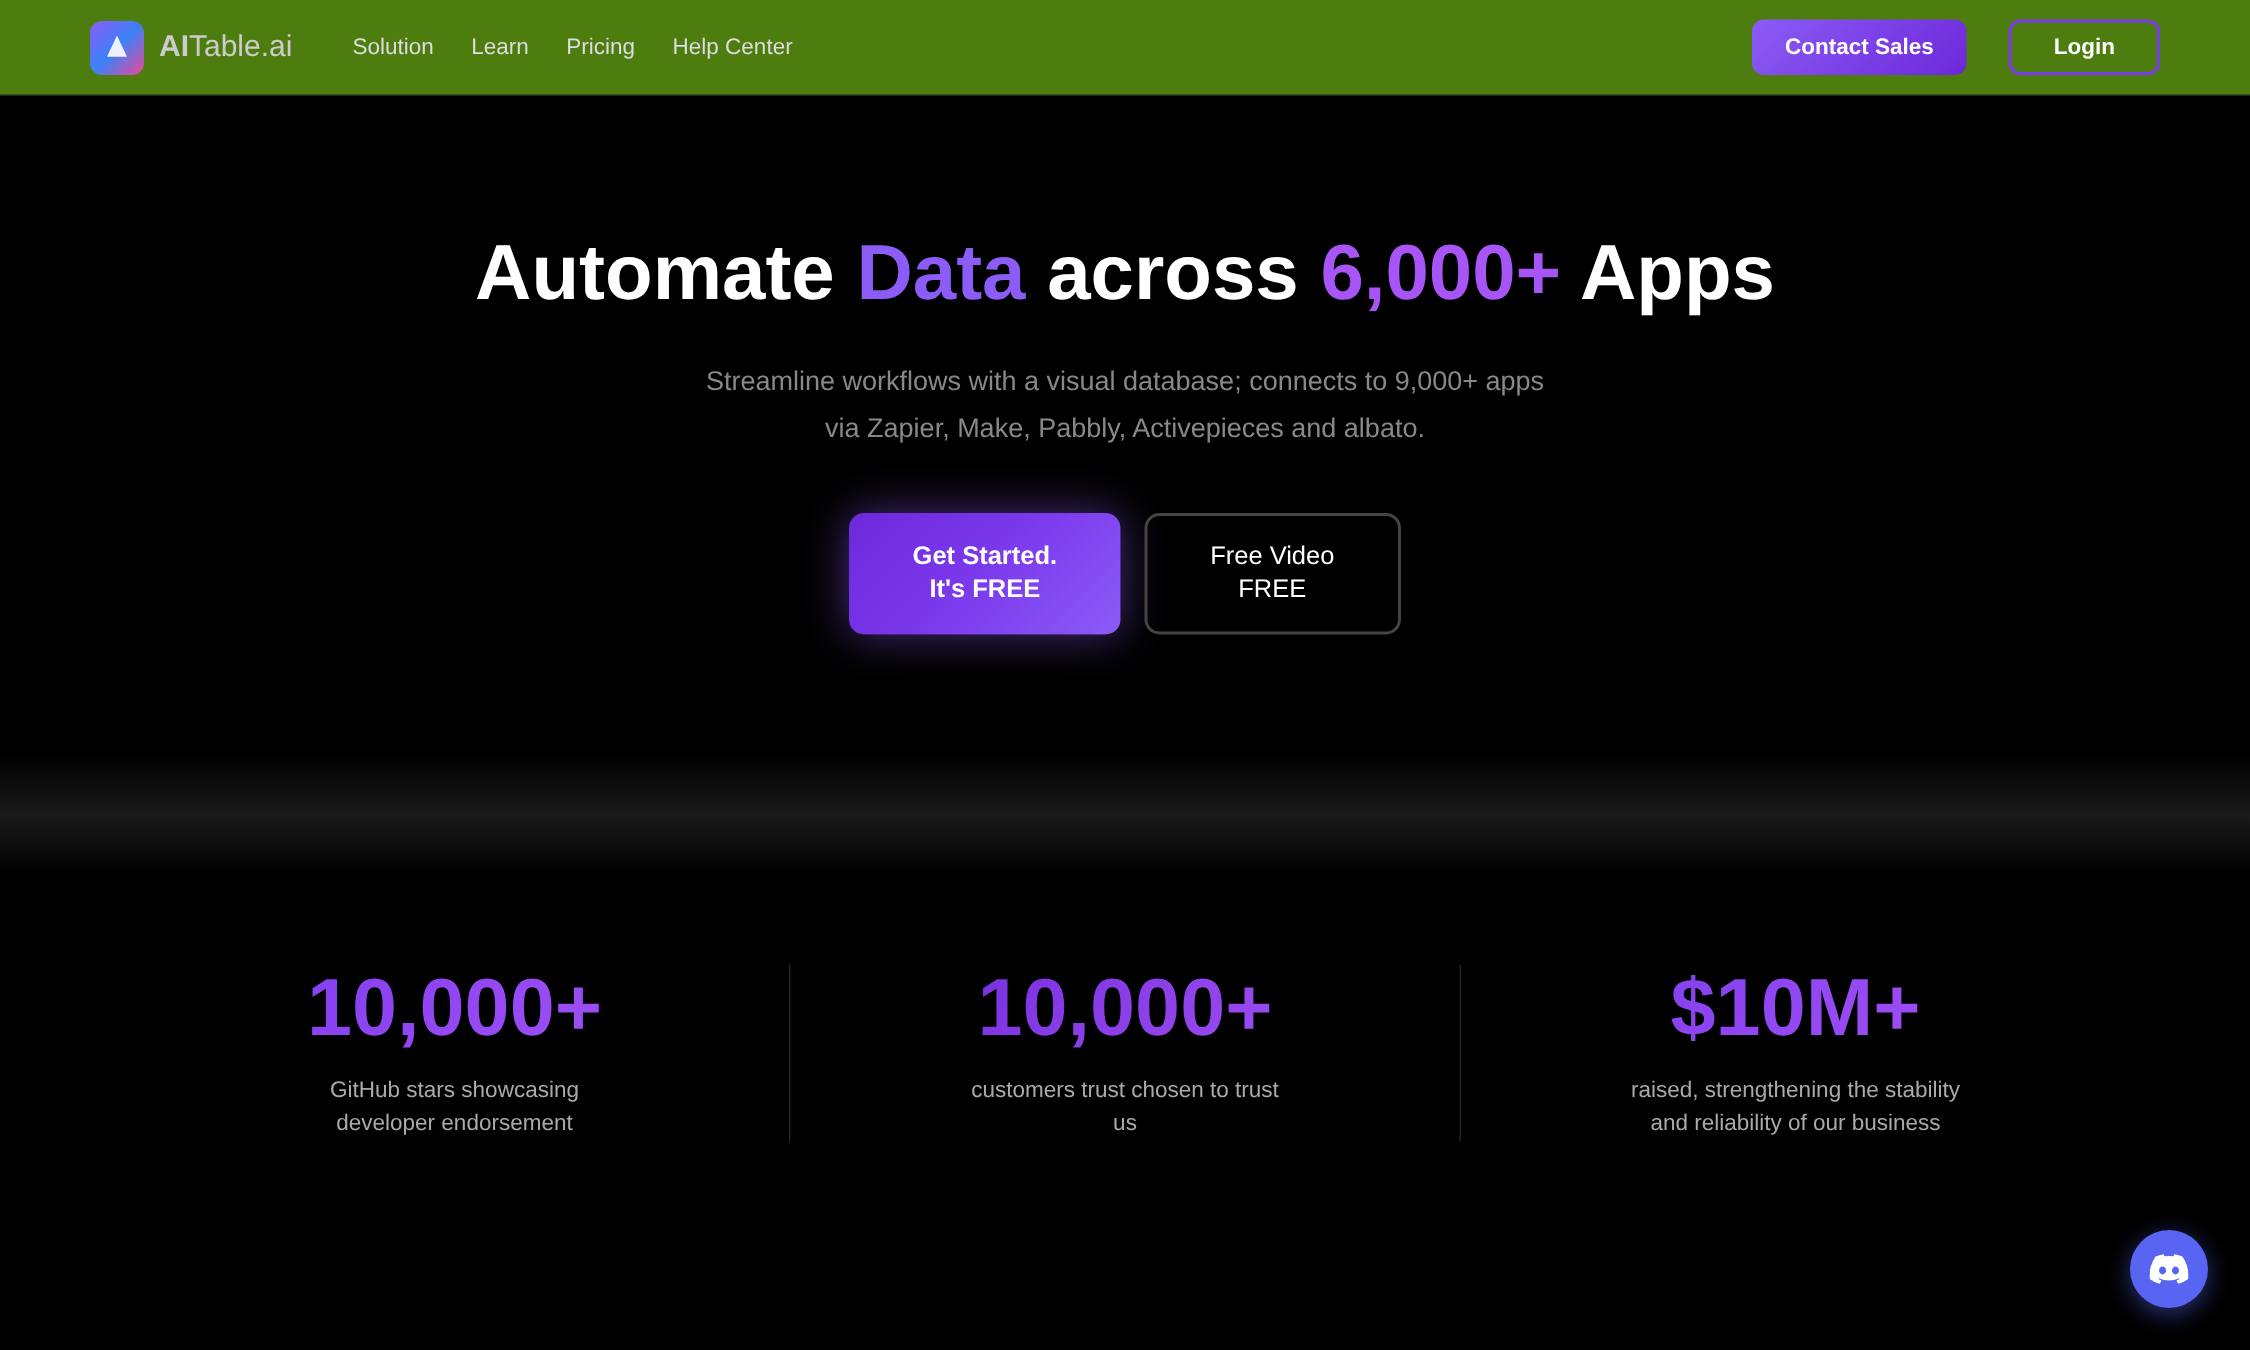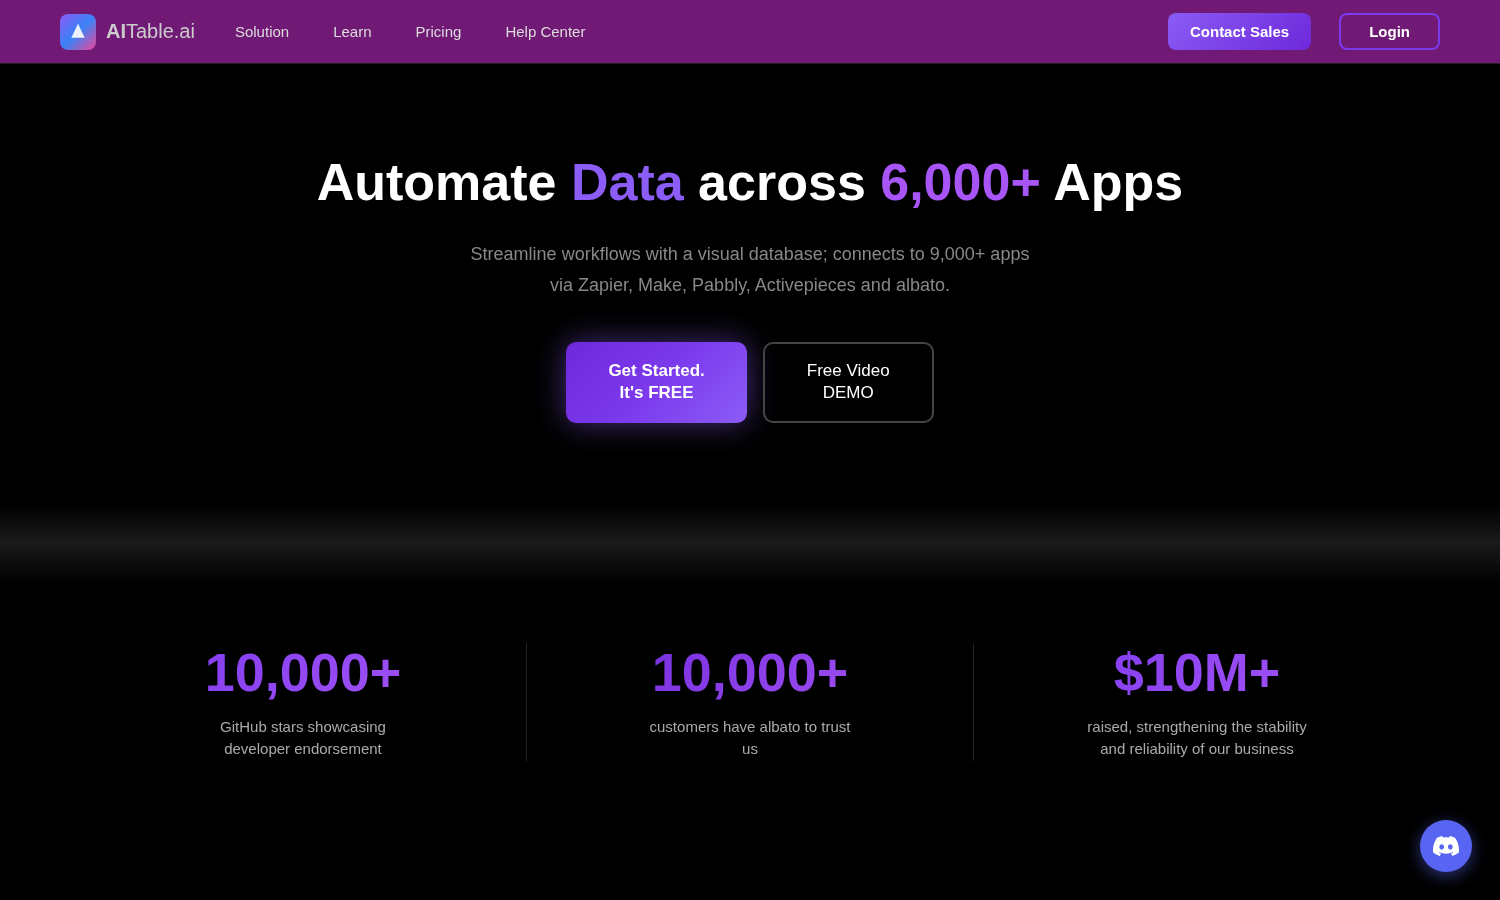--- a/index.html
+++ b/index.html
@@ -13,21 +13,21 @@
     }
 
     
     nav {
       display: flex;
       align-items: center;
       justify-content: space-between;
       padding: 12px 60px;
       height: 64px;
       border-bottom: 1px solid #222;
-      background: #701a75;
+      background: #4d7c0f;
       position: relative;
       z-index: 10;
     }
     .nav-left {
       display: flex;
       align-items: center;
       gap: 40px;
     }
     .logo-container {
       display: flex;
@@ -52,21 +52,21 @@
       font-weight: 700;
       color: #fff;
     }
     .logo-text span {
       font-weight: 400;
       color: #ccc;
     }
     .nav-links {
       display: flex;
       align-items: center;
-      gap: 44px;
+      gap: 25px;
       list-style: none;
     }
     .nav-links a {
       color: #ddd;
       text-decoration: none;
       font-size: 15px;
       font-weight: 400;
     }
     .nav-right {
       display: flex;
@@ -258,35 +258,35 @@
   </h1>
   <p class="hero-subtitle">
     <span>Streamline workflows with a visual database; connects to 9,000+ apps</span><br>
     <span>via Zapier, Make, Pabbly, Activepieces and albato.</span>
   </p>
   <div class="hero-buttons">
     <button class="btn-get-started">
       <span>Get Started.</span><br><span>It's FREE</span>
     </button>
     <button class="btn-free-demo">
-      <span>Free Video</span><br><span>DEMO</span>
+      <span>Free Video</span><br><span>FREE</span>
     </button>
   </div>
 </section>
 
 <div class="transition-band"></div>
 
 <section class="stats-section">
   <div class="stat-item">
     <div class="stat-number">10,000+</div>
     <p class="stat-desc">GitHub stars showcasing developer endorsement</p>
   </div>
   <div class="stat-item">
     <div class="stat-number center-stat">10,000+</div>
-    <p class="stat-desc">customers have albato to trust us</p>
+    <p class="stat-desc">customers trust chosen to trust us</p>
   </div>
   <div class="stat-item">
     <div class="stat-number">$10M+</div>
     <p class="stat-desc">raised, strengthening the stability and reliability of our business</p>
   </div>
 </section>
 
 <section class="watch-section">
   
 </section>

